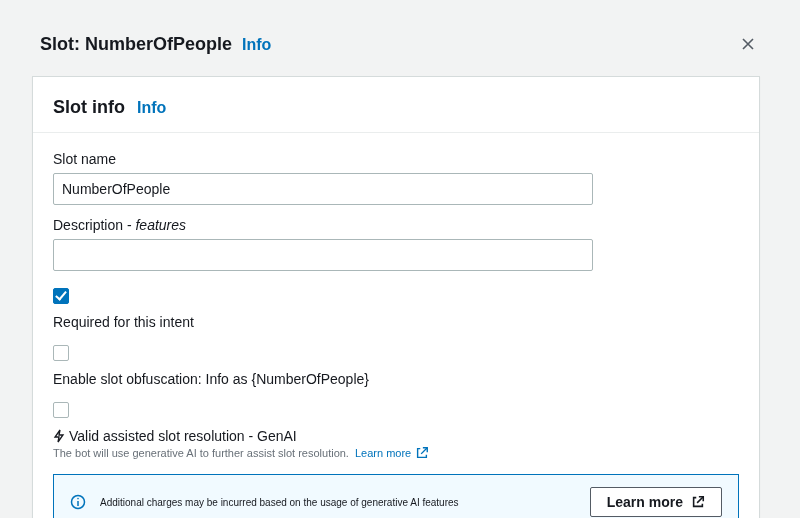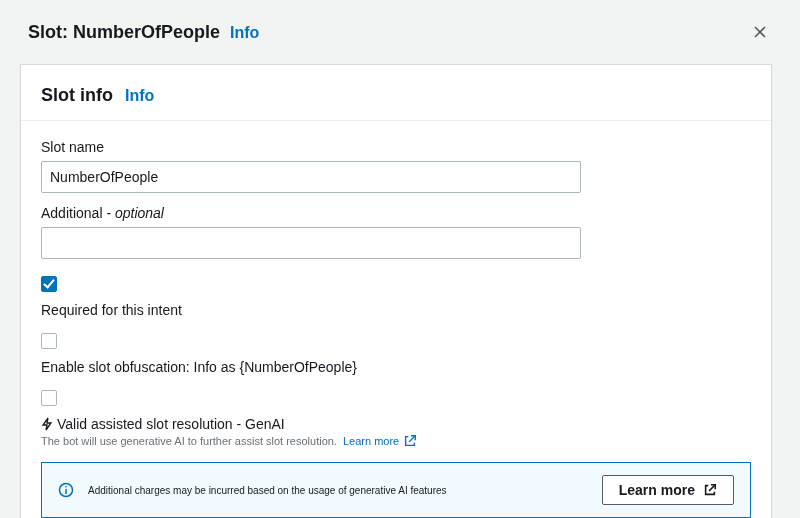--- a/index.html
+++ b/index.html
@@ -23,21 +23,21 @@
     color: var(--ink);
     background: var(--page-bg);
     width: 800px;
     height: 518px;
     overflow: hidden;
   }
   .dialog {
     width: 800px;
     height: 518px;
     background: var(--page-bg);
-    padding: 4px;
+    padding: 16px;
   }
   .dialog-head {
     display: flex;
     align-items: center;
     justify-content: space-between;
     padding: 16px 24px 8px 24px;
   }
   .dialog-title {
     font-size: 18px;
     font-weight: 700;
@@ -211,21 +211,21 @@
 
     <div class="panel-body">
 
       <div class="field">
         <label class="field-label">Slot name</label>
         <input class="text-input" type="text" value="NumberOfPeople" style="">
       </div>
 
       <div class="field">
         <label class="field-label">
-          <span>Additional - </span><span class="optional">optional</span>
+          <span>Description - </span><span class="optional">features</span>
         </label>
         <input class="text-input" type="text" value="" style="">
       </div>
 
       <div class="checks">
 
         <label class="check-row">
           <input type="checkbox" class="check-box" checked="" style="">
           <span>Required for this intent</span>
         </label>

